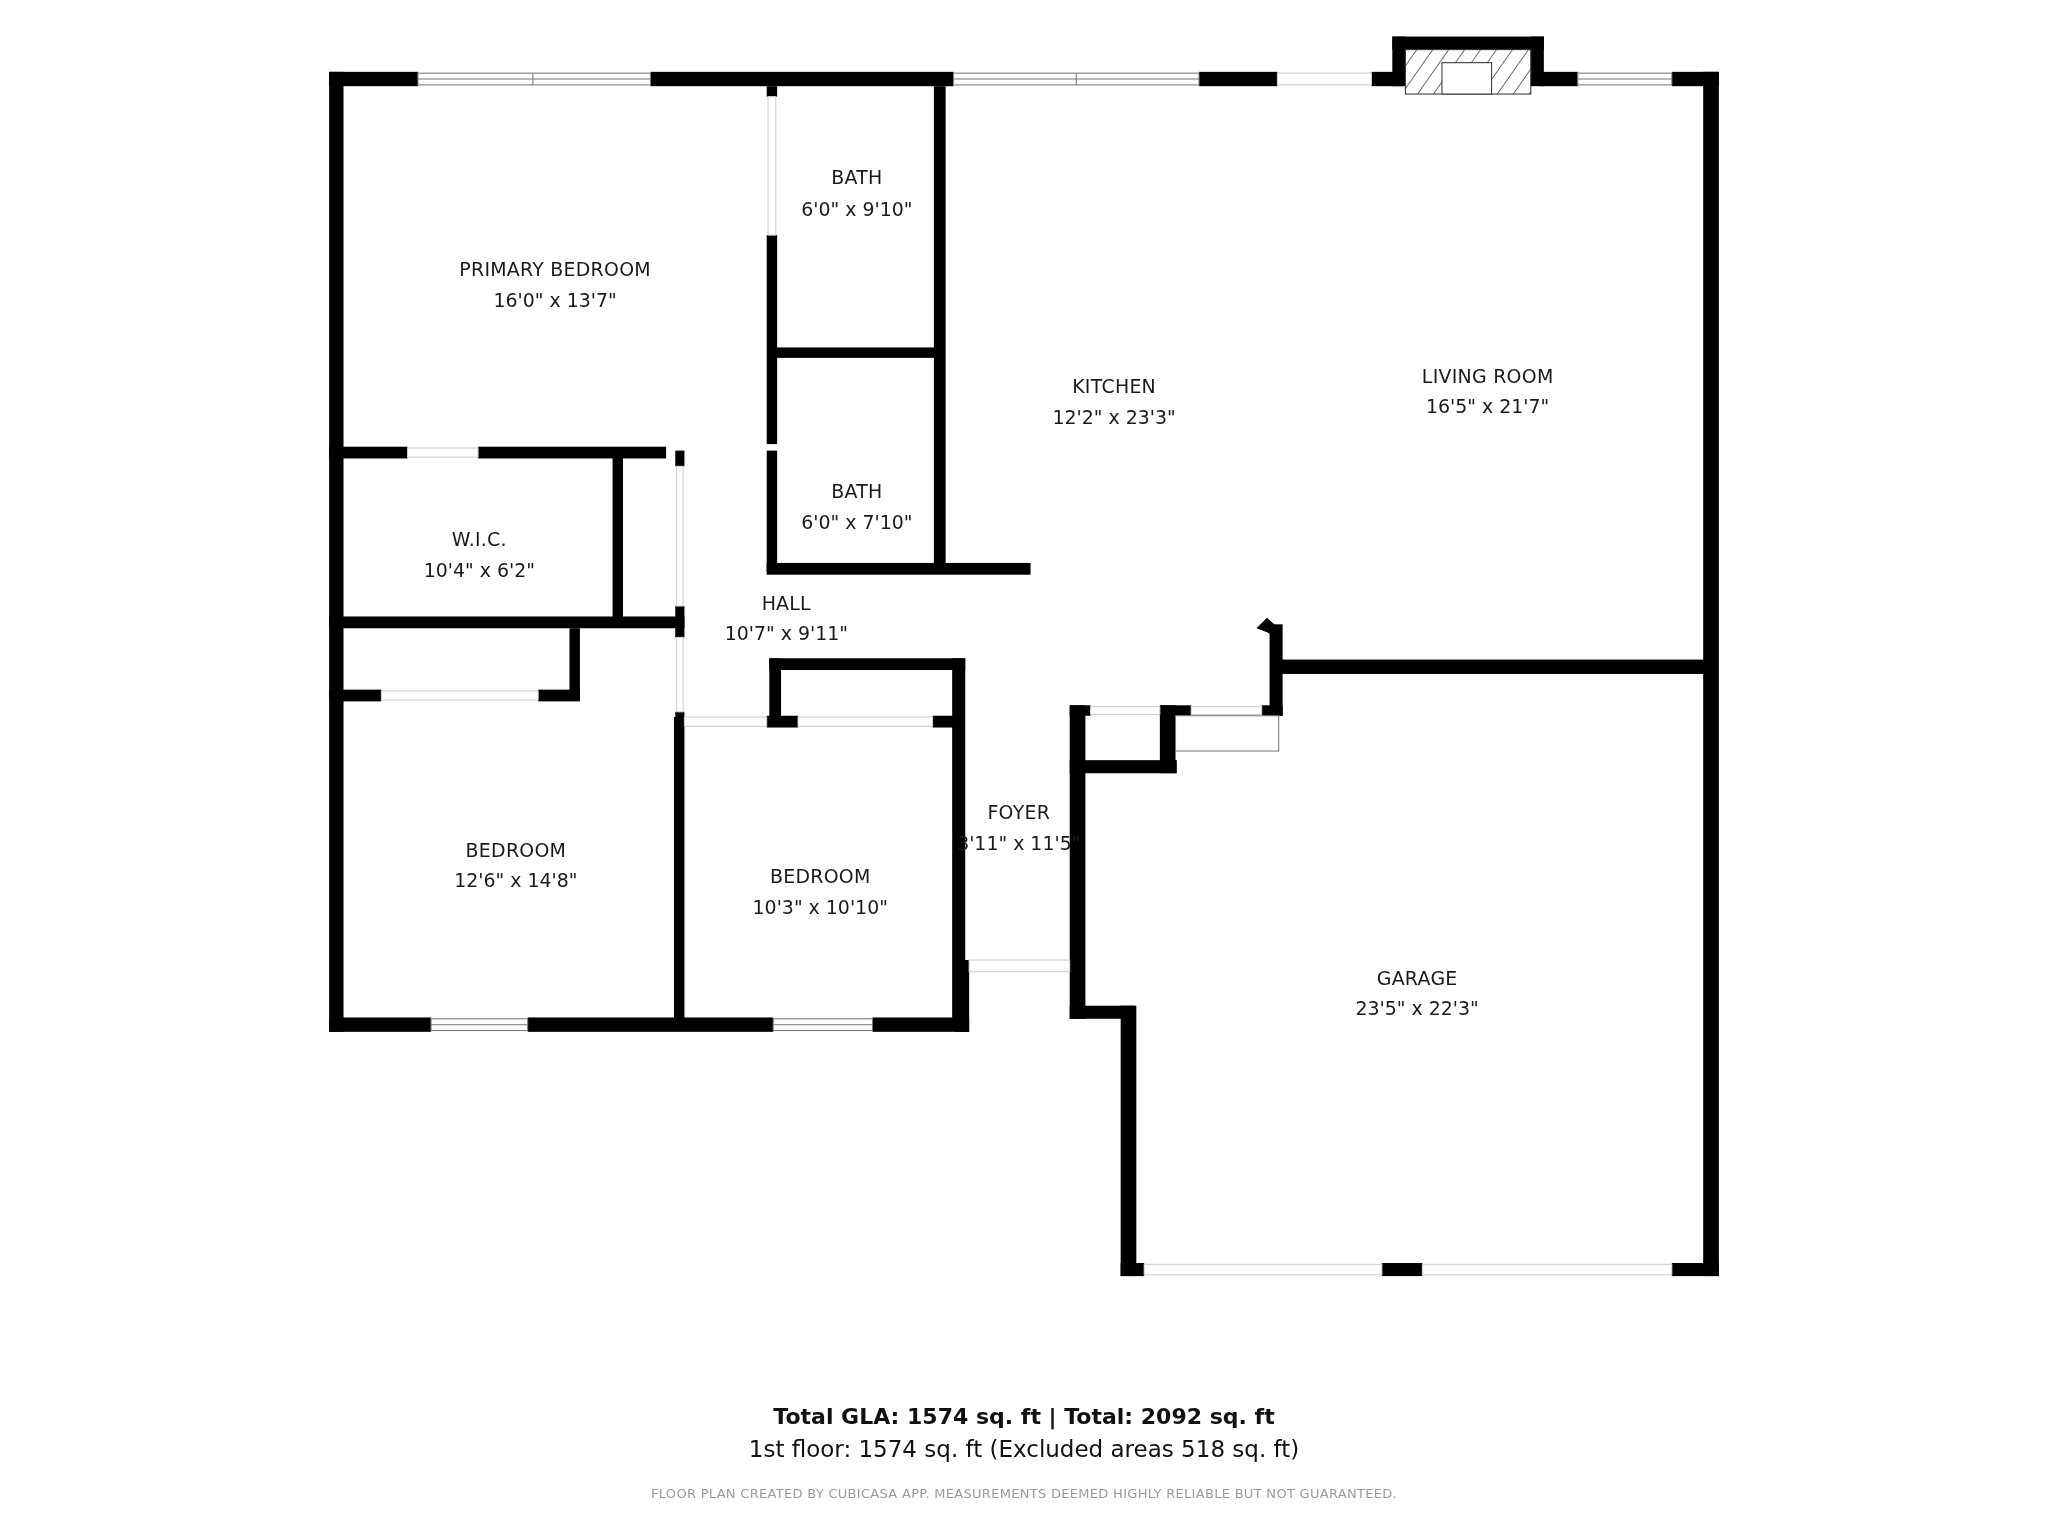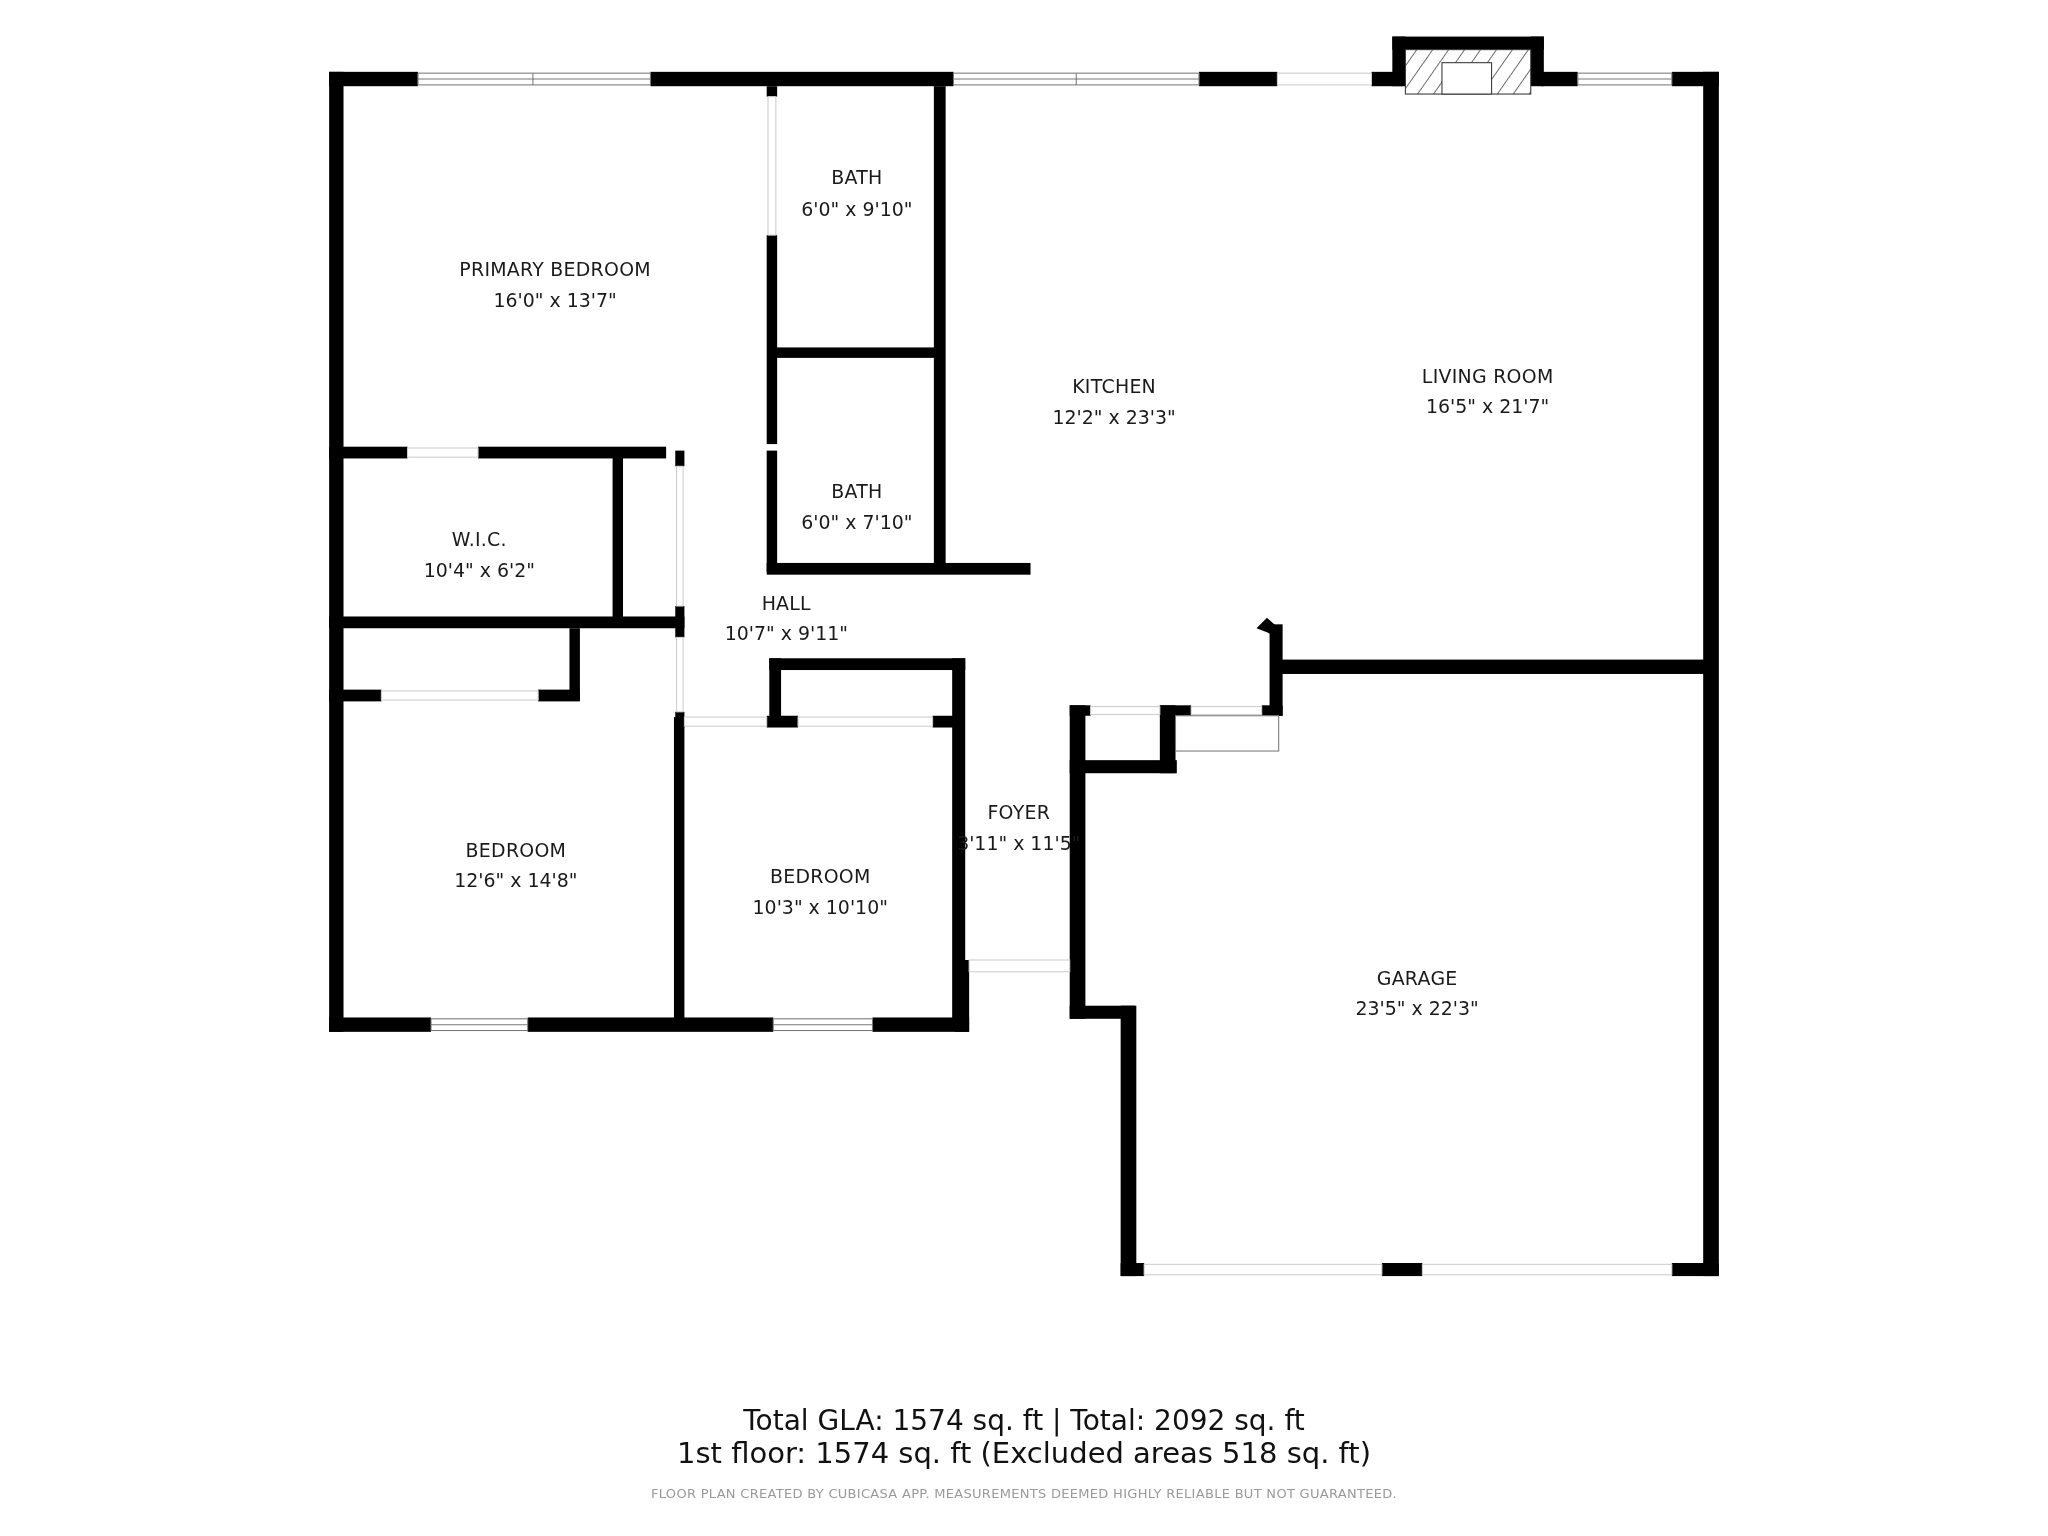--- a/index.html
+++ b/index.html
@@ -1,22 +1,22 @@
 <!DOCTYPE html>
 <html><head>
 <meta charset="utf-8">
 <style>
   html,body{margin:0;padding:0;background:#ffffff;}
   body{width:2048px;height:1536px;position:relative;overflow:hidden;font-family:"DejaVu Sans","Liberation Sans",sans-serif;}
   #plan{position:absolute;left:0;top:0;width:2048px;height:1536px;}
   .room-name{font-size:14.5px;fill:#1a1a1a;text-anchor:middle;font-family:"DejaVu Sans","Liberation Sans",sans-serif;letter-spacing:0.2px;}
   .room-dim{font-size:14.5px;fill:#1a1a1a;text-anchor:middle;font-family:"DejaVu Sans","Liberation Sans",sans-serif;}
   .totals{position:absolute;left:0;width:2048px;text-align:center;color:#111;}
-  .t1{top:1404px;font-size:28px;font-weight:normal;}
-  .t2{top:1436px;font-size:29px;}
+  .t1{top:1404px;font-size:22px;font-weight:bold;}
+  .t2{top:1436px;font-size:23px;}
   .t3{top:1486px;font-size:13px;color:#9a9a9a;letter-spacing:0.3px;}
 </style>
 </head>
 <body>
 
 <svg id="plan" viewBox="0 0 1568 1176" xmlns="http://www.w3.org/2000/svg">
   <defs>
     <pattern id="hatch" patternUnits="userSpaceOnUse" width="10" height="10" patternTransform="rotate(35)">
       <line x1="0" y1="0" x2="0" y2="10" stroke="#222" stroke-width="1"></line>
     </pattern>

